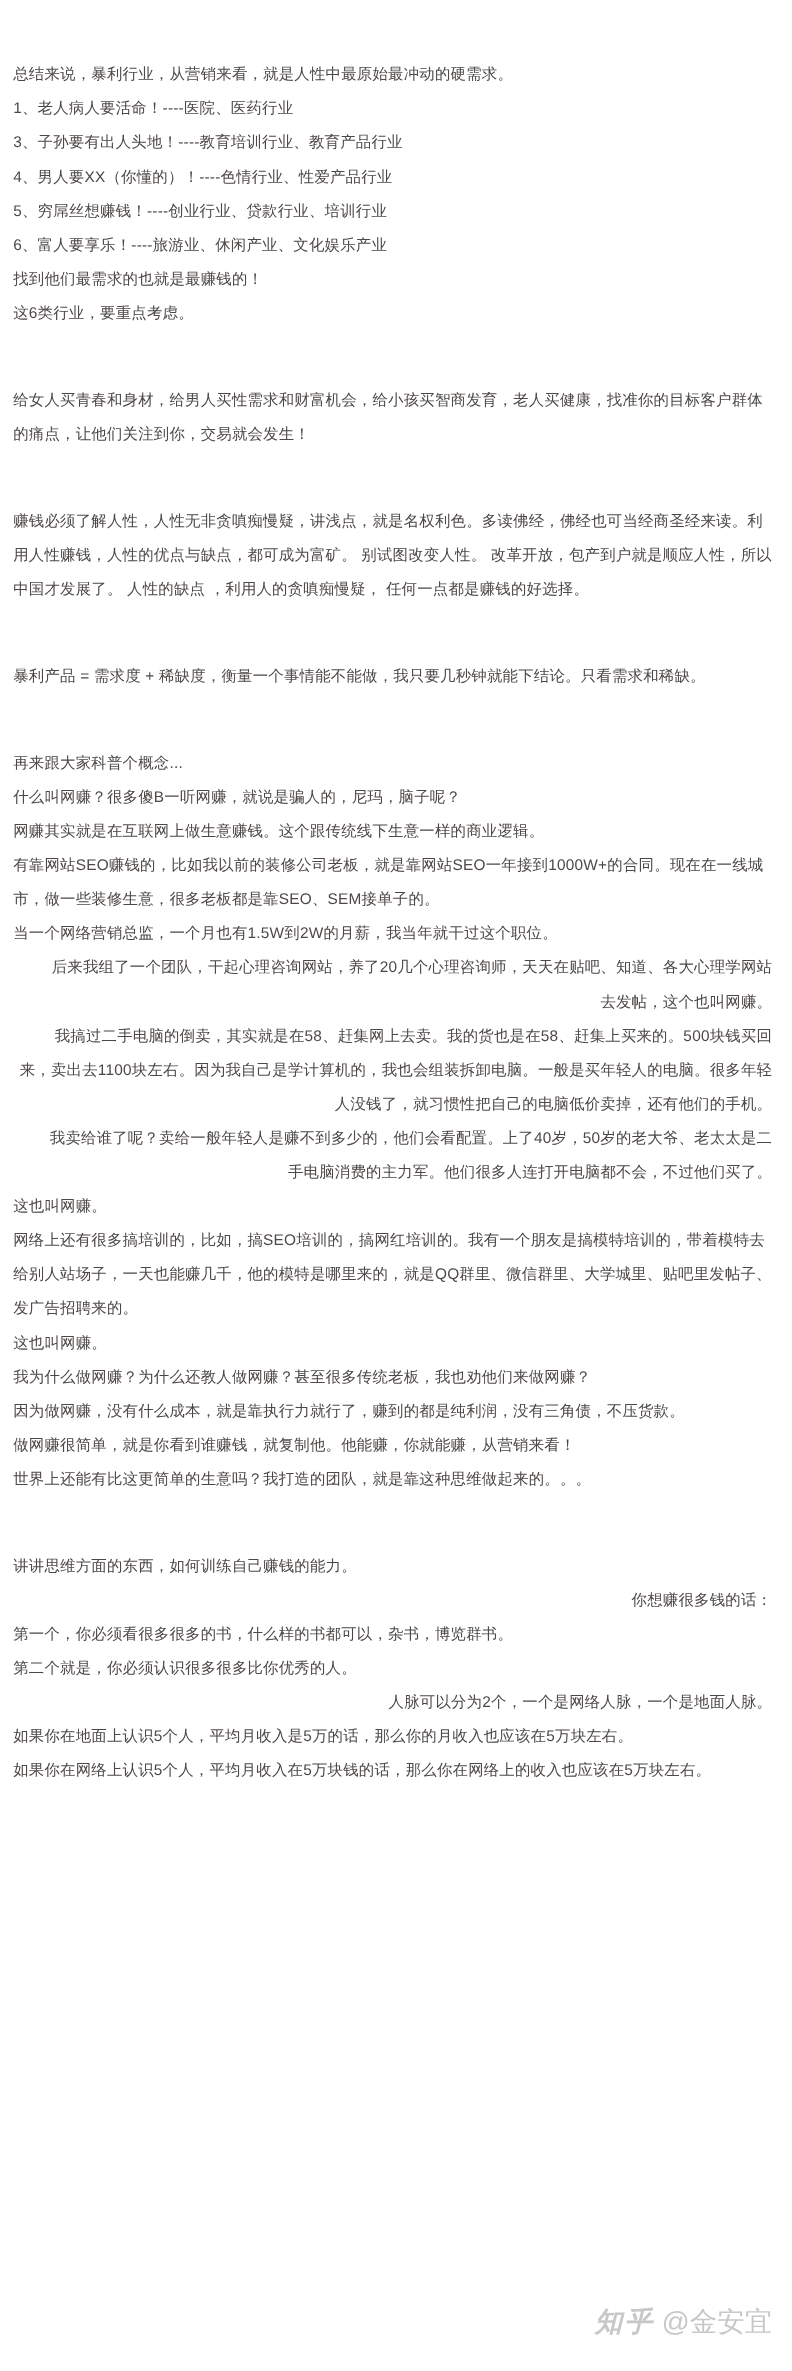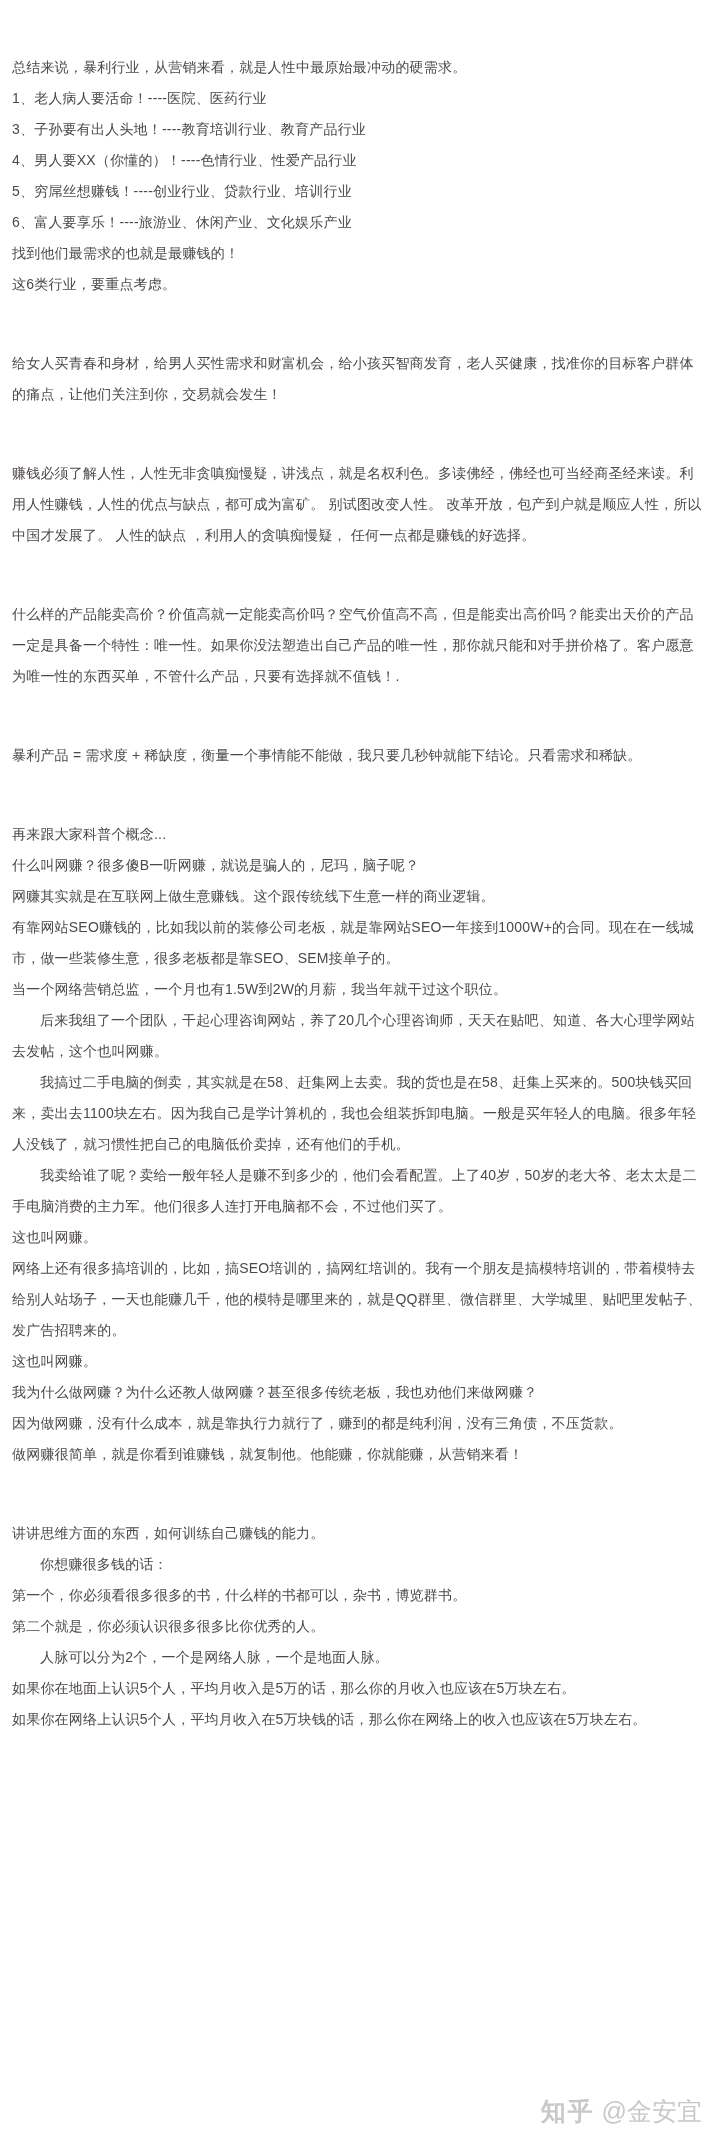--- a/index.html
+++ b/index.html
@@ -20,62 +20,62 @@
   }
   p.line{
     margin:0;
     font-size:14px;
     line-height:31px;
     color:var(--text);
     letter-spacing:0.2px;
     word-break:break-all;
   }
   p.line.section{margin-top:48px;}
-  p.line.indent{text-indent:2em;}
+  p.line.indent{text-indent:2em;text-align:right;}
   .watermark{
     position:absolute;
     top:2096px;
     right:18px;
     font-size:25px;
     line-height:30px;
     color:var(--watermark);
     white-space:nowrap;
   }
-  .watermark .site{font-weight:bold;letter-spacing:2px;}
+  .watermark .site{font-weight:bold;letter-spacing:2px;font-style:italic;}
 </style>
 </head>
 <body>
 
 <article data-name="article">
     <p class="line" data-name="paragraph">总结来说，暴利行业，从营销来看，就是人性中最原始最冲动的硬需求。</p>
     <p class="line" data-name="paragraph">1、老人病人要活命！----医院、医药行业</p>
     <p class="line" data-name="paragraph">3、子孙要有出人头地！----教育培训行业、教育产品行业</p>
     <p class="line" data-name="paragraph">4、男人要XX（你懂的）！----色情行业、性爱产品行业</p>
     <p class="line" data-name="paragraph">5、穷屌丝想赚钱！----创业行业、贷款行业、培训行业</p>
     <p class="line" data-name="paragraph">6、富人要享乐！----旅游业、休闲产业、文化娱乐产业</p>
     <p class="line" data-name="paragraph">找到他们最需求的也就是最赚钱的！</p>
     <p class="line" data-name="paragraph">这6类行业，要重点考虑。</p>
     <p class="line section" data-name="paragraph">给女人买青春和身材，给男人买性需求和财富机会，给小孩买智商发育，老人买健康，找准你的目标客户群体的痛点，让他们关注到你，交易就会发生！</p>
     <p class="line section" data-name="paragraph">赚钱必须了解人性，人性无非贪嗔痴慢疑，讲浅点，就是名权利色。多读佛经，佛经也可当经商圣经来读。利用人性赚钱，人性的优点与缺点，都可成为富矿。 别试图改变人性。 改革开放，包产到户就是顺应人性，所以中国才发展了。 人性的缺点 ，利用人的贪嗔痴慢疑， 任何一点都是赚钱的好选择。</p>
-    <p class="line section" data-name="paragraph">什么样的产品能卖高价？价值高就一定能卖高价吗？空气价值高不高，但是能卖出高价吗？能卖出天价的产品一定是具备一个特性：唯一性。如果你没法塑造出自己产品的唯一性，那你就只能和对手拼价格了。客户愿意为唯一性的东西买单，不管什么产品，只要有选择就不值钱！.</p>
     <p class="line section" data-name="paragraph">暴利产品 = 需求度 + 稀缺度，衡量一个事情能不能做，我只要几秒钟就能下结论。只看需求和稀缺。</p>
     <p class="line section" data-name="paragraph">再来跟大家科普个概念...</p>
     <p class="line" data-name="paragraph">什么叫网赚？很多傻B一听网赚，就说是骗人的，尼玛，脑子呢？</p>
     <p class="line" data-name="paragraph">网赚其实就是在互联网上做生意赚钱。这个跟传统线下生意一样的商业逻辑。</p>
     <p class="line" data-name="paragraph">有靠网站SEO赚钱的，比如我以前的装修公司老板，就是靠网站SEO一年接到1000W+的合同。现在在一线城市，做一些装修生意，很多老板都是靠SEO、SEM接单子的。</p>
     <p class="line" data-name="paragraph">当一个网络营销总监，一个月也有1.5W到2W的月薪，我当年就干过这个职位。</p>
     <p class="line indent" data-name="paragraph">后来我组了一个团队，干起心理咨询网站，养了20几个心理咨询师，天天在贴吧、知道、各大心理学网站去发帖，这个也叫网赚。</p>
     <p class="line indent" data-name="paragraph">我搞过二手电脑的倒卖，其实就是在58、赶集网上去卖。我的货也是在58、赶集上买来的。500块钱买回来，卖出去1100块左右。因为我自己是学计算机的，我也会组装拆卸电脑。一般是买年轻人的电脑。很多年轻人没钱了，就习惯性把自己的电脑低价卖掉，还有他们的手机。</p>
     <p class="line indent" data-name="paragraph">我卖给谁了呢？卖给一般年轻人是赚不到多少的，他们会看配置。上了40岁，50岁的老大爷、老太太是二手电脑消费的主力军。他们很多人连打开电脑都不会，不过他们买了。</p>
     <p class="line" data-name="paragraph">这也叫网赚。</p>
     <p class="line" data-name="paragraph">网络上还有很多搞培训的，比如，搞SEO培训的，搞网红培训的。我有一个朋友是搞模特培训的，带着模特去给别人站场子，一天也能赚几千，他的模特是哪里来的，就是QQ群里、微信群里、大学城里、贴吧里发帖子、发广告招聘来的。</p>
     <p class="line" data-name="paragraph">这也叫网赚。</p>
     <p class="line" data-name="paragraph">我为什么做网赚？为什么还教人做网赚？甚至很多传统老板，我也劝他们来做网赚？</p>
     <p class="line" data-name="paragraph">因为做网赚，没有什么成本，就是靠执行力就行了，赚到的都是纯利润，没有三角债，不压货款。</p>
     <p class="line" data-name="paragraph">做网赚很简单，就是你看到谁赚钱，就复制他。他能赚，你就能赚，从营销来看！</p>
+    <p class="line" data-name="paragraph">世界上还能有比这更简单的生意吗？我打造的团队，就是靠这种思维做起来的。。。</p>
     <p class="line section" data-name="paragraph">讲讲思维方面的东西，如何训练自己赚钱的能力。</p>
     <p class="line indent" data-name="paragraph">你想赚很多钱的话：</p>
     <p class="line" data-name="paragraph">第一个，你必须看很多很多的书，什么样的书都可以，杂书，博览群书。</p>
     <p class="line" data-name="paragraph">第二个就是，你必须认识很多很多比你优秀的人。</p>
     <p class="line indent" data-name="paragraph">人脉可以分为2个，一个是网络人脉，一个是地面人脉。</p>
     <p class="line" data-name="paragraph">如果你在地面上认识5个人，平均月收入是5万的话，那么你的月收入也应该在5万块左右。</p>
     <p class="line" data-name="paragraph">如果你在网络上认识5个人，平均月收入在5万块钱的话，那么你在网络上的收入也应该在5万块左右。</p>
   </article>
 
 <div class="watermark" data-name="zhihu-watermark">

